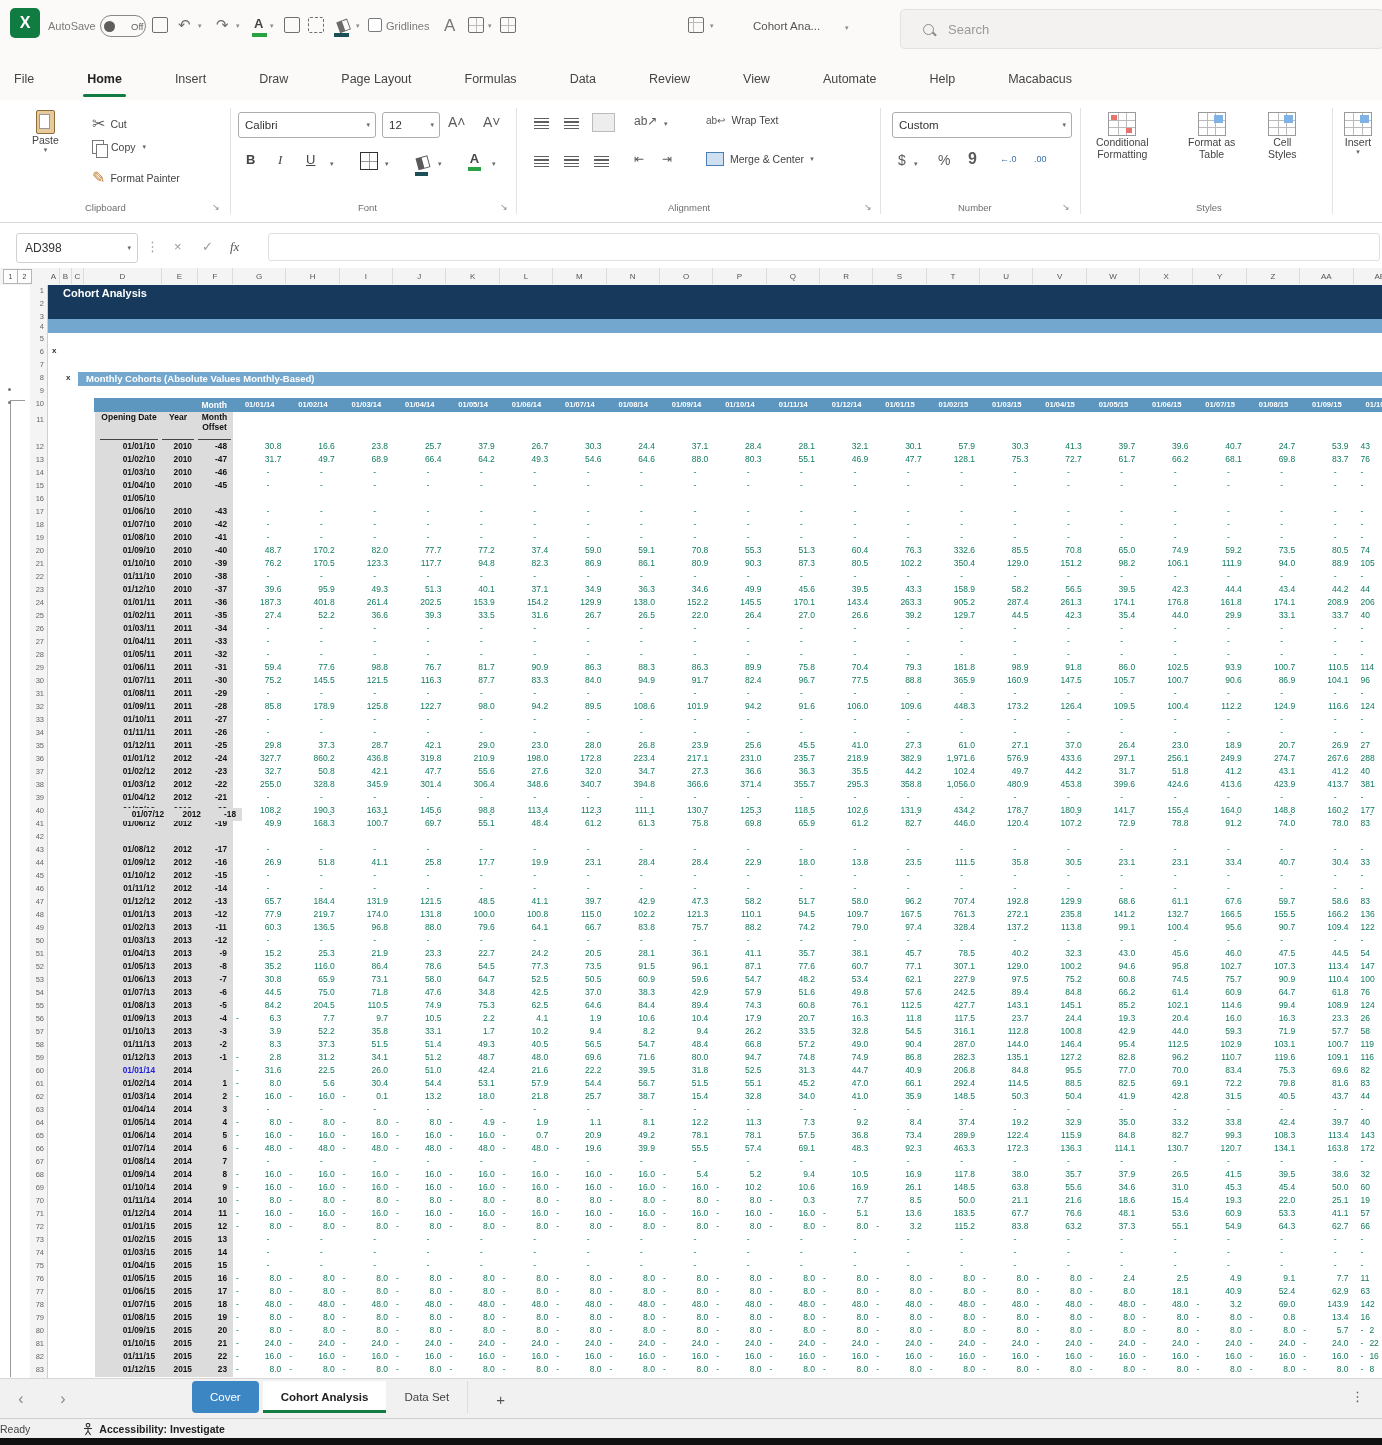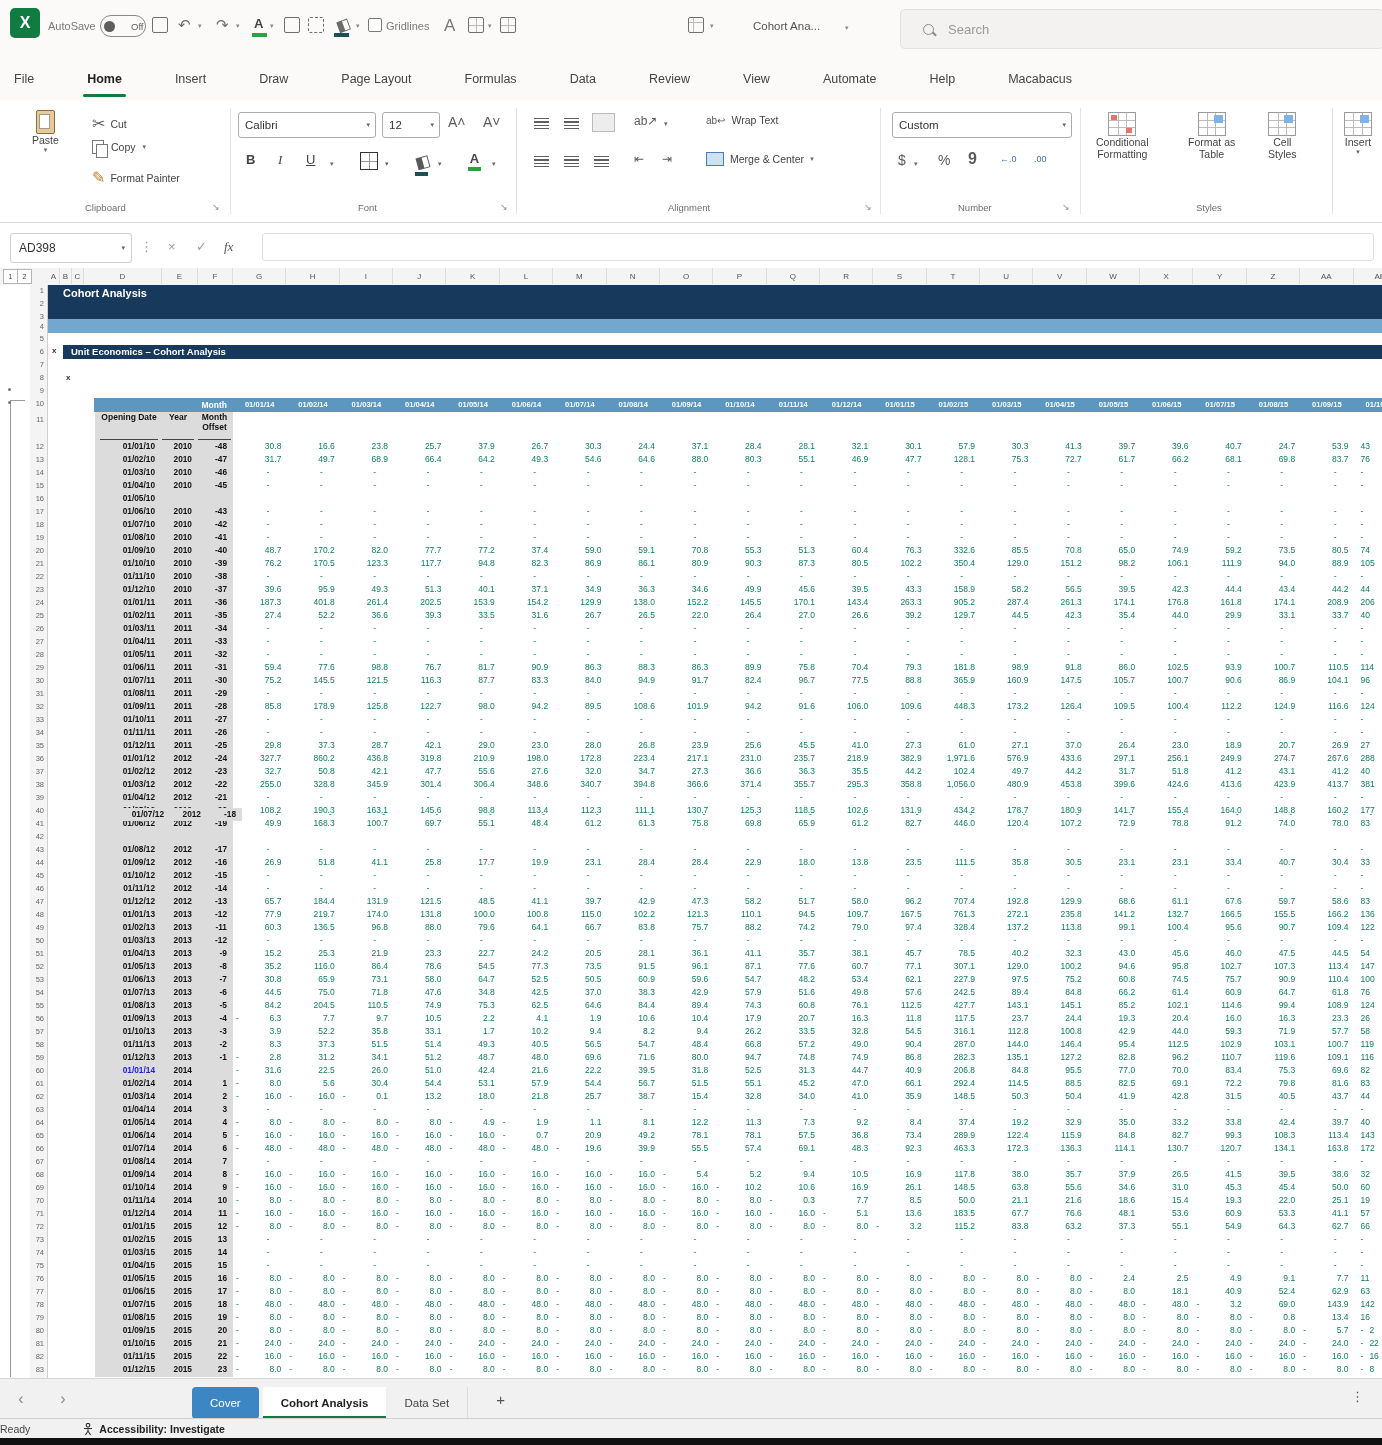--- a/index.html
+++ b/index.html
@@ -52,21 +52,21 @@
      linear-gradient(#bbb 0 0) left 66% top 0/1px 100% no-repeat,#fff;}
   .sty-red::before{content:"";position:absolute;left:2px;top:2px;width:6px;height:5px;background:#e8736c;}
   .sty-red::after{content:"";position:absolute;right:3px;bottom:2px;width:6px;height:5px;background:#e8736c;}
   .sty-blue::before{content:"";position:absolute;right:2px;top:2px;width:9px;height:8px;background:#7fb2e5;}
   .clipb{width:17px;height:22px;border:1.5px solid #8a6d3b;border-radius:2px;background:#e8c99a;position:relative;}
   .clipb::after{content:"";position:absolute;left:2px;top:3px;width:9px;height:13px;background:#fff;border:1px solid #999;}
   .copy-ic{width:10px;height:12px;border:1.3px solid #777;background:#fff;position:relative;}
   .copy-ic::after{content:"";position:absolute;left:3px;top:3px;width:10px;height:12px;border:1.3px solid #777;background:#fff;}
   .swatch{width:13px;height:3.5px;margin-top:1px;}
   
-  #fbar{position:absolute;left:0;top:228px;width:1112px;height:40px;background:#fff;}
+  #fbar{position:absolute;left:6px;top:228px;width:1112px;height:40px;background:#fff;}
   #namebox{position:absolute;left:10px;top:5px;width:120px;height:28px;border:1px solid #d0d0d0;border-radius:3px;
     display:flex;align-items:center;font-size:12px;color:#333;}
   #namebox .nv{flex:1;padding-left:8px;}
   .fico{position:absolute;top:11px;font-size:13px;color:#9a9a9a;}
   #fx-input{position:absolute;left:262px;top:5px;width:1112px;height:28px;border:1px solid #e0e0e0;border-radius:3px;
     font-size:12px;color:#333;padding-left:8px;box-sizing:border-box;font-family:"Liberation Sans",sans-serif;outline:none;background:#fff;}
   
   #colhdr{position:absolute;left:0;top:268px;width:1382px;height:17px;background:#f4f4f4;border-bottom:1px solid #cfcfcf;}
   .clet{position:absolute;top:0;height:16px;font-size:8px;color:#555;display:flex;align-items:center;justify-content:center;border-right:1px solid #dcdcdc;box-sizing:border-box;}
   .outbtn{position:absolute;top:1px;width:13px;height:13px;border:1px solid #b5b5b5;background:#fdfdfd;font-size:7px;color:#444;display:flex;align-items:center;justify-content:center;}
@@ -414,22 +414,22 @@
     <span class="rnum" style="top: 1054px;">81</span>
     <span class="rnum" style="top: 1067px;">82</span>
     <span class="rnum" style="top: 1080px;">83</span>
   </div>
 
 <div id="sheet">
     <div class="band" style="left: 0px; top: 0px; height: 34px; background: var(--navy);">
       <span class="btitle" style="position:absolute;left:15px;top:2px;font-size:11px">Cohort Analysis</span>
     </div>
     <div class="band" style="left: 0px; top: 34px; height: 14px; background: var(--band);"></div>
-    <div class="band" style="left: 15px; top: 60px; height: 14px; background: var(--navy);">
-      <span class="btitle" style="position:absolute;left:8px;top:1px;font-size:9.5px">Unit Economics – Cohort Analysis</span>
+    <div class="band" style="left: 30px; top: 87px; height: 14px; background: var(--band);">
+      <span class="btitle" style="position:absolute;left:8px;top:1px;font-size:9.5px">Monthly Cohorts (Absolute Values Monthly-Based)</span>
     </div>
     <span class="collx" style="left: 4px; top: 61px;">x</span>
     <span class="collx" style="left: 18px; top: 88px;">x</span>
     <div id="hdr-band" style="left: 46px; right: 0px; top: 113px;">
       <span id="month-lbl">Month</span>
       <span class="dhdr" style="left: 139px; width: 53.36px;">01/01/14</span>
       <span class="dhdr" style="left: 192.36px; width: 53.36px;">01/02/14</span>
       <span class="dhdr" style="left: 245.72px; width: 53.36px;">01/03/14</span>
       <span class="dhdr" style="left: 299.08px; width: 53.36px;">01/04/14</span>
       <span class="dhdr" style="left: 352.44px; width: 53.36px;">01/05/14</span>
@@ -2397,21 +2397,21 @@
       <span class="cell"><span class="neg">-</span><span>8.0</span></span>
       <span class="cell"><span class="neg">-</span><span>8.0</span></span>
       <span class="cell"><span class="neg">-</span><span>8.0</span></span>
       <span class="cell cut"><span class="neg">-</span><span>8</span></span>
     </div>
   </div>
 
 <div id="tabbar">
   <span class="navarrow">‹</span>
   <span class="navarrow">›</span>
-  <span id="tabs-holder" style="display:flex;height:100%;align-items:flex-end">
+  <span id="tabs-holder" style="display:flex;height:100%;align-items:flex-start">
       <span class="stab cover">Cover</span>
       <span class="stab active">Cohort Analysis</span>
       <span class="stab">Data Set</span>
     </span>
   <span id="addsheet">+</span>
   <span id="tab-more">⋮</span>
 </div>
 
 <div id="statusbar">
   <span id="status-ready">Ready</span>

